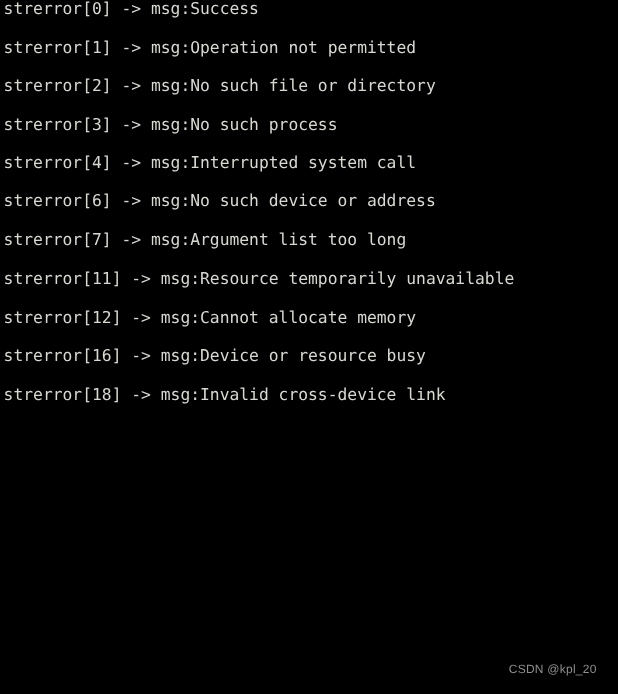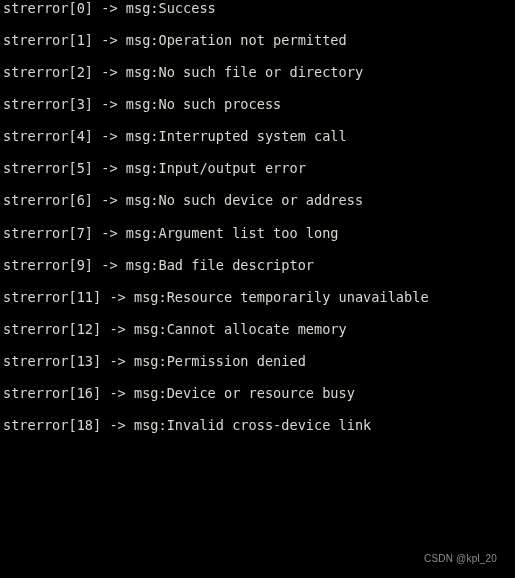--- a/index.html
+++ b/index.html
@@ -61,27 +61,24 @@
 </style>
 </head>
 <body>
 
 <div id="terminal">
   <pre id="console-output"><span class="console-line">strerror[0] -&gt; msg:Success</span>
 <span class="console-line">strerror[1] -&gt; msg:Operation not permitted</span>
 <span class="console-line">strerror[2] -&gt; msg:No such file or directory</span>
 <span class="console-line">strerror[3] -&gt; msg:No such process</span>
 <span class="console-line">strerror[4] -&gt; msg:Interrupted system call</span>
-<span class="console-line">strerror[5] -&gt; msg:Input/output error</span>
 <span class="console-line">strerror[6] -&gt; msg:No such device or address</span>
 <span class="console-line">strerror[7] -&gt; msg:Argument list too long</span>
-<span class="console-line">strerror[9] -&gt; msg:Bad file descriptor</span>
 <span class="console-line">strerror[11] -&gt; msg:Resource temporarily unavailable</span>
 <span class="console-line">strerror[12] -&gt; msg:Cannot allocate memory</span>
-<span class="console-line">strerror[13] -&gt; msg:Permission denied</span>
 <span class="console-line">strerror[16] -&gt; msg:Device or resource busy</span>
 <span class="console-line">strerror[18] -&gt; msg:Invalid cross-device link</span>
 
 
 
 
 
 
 
 

